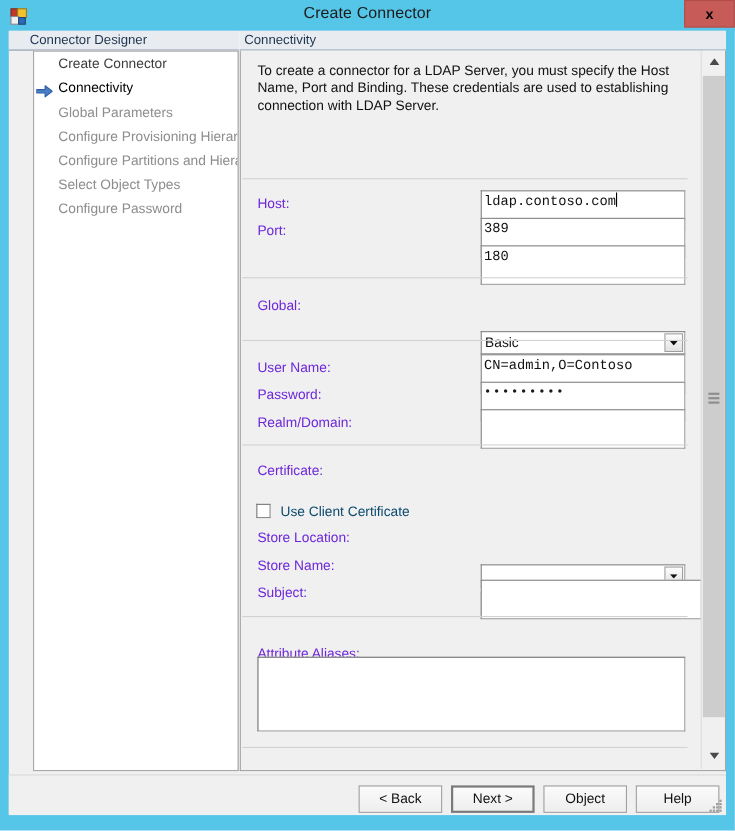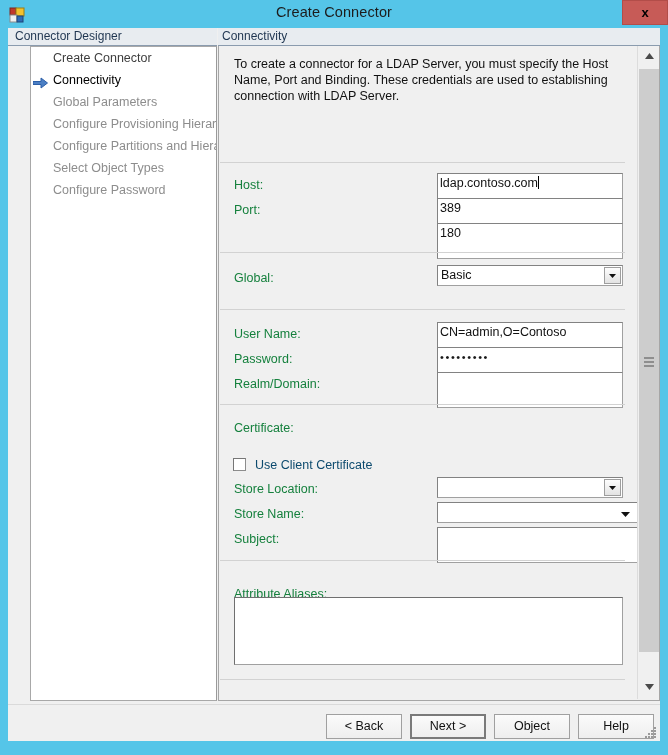--- a/index.html
+++ b/index.html
@@ -75,21 +75,21 @@
   
   .left-header {
     position: absolute;
     left: 0px; top: 0px;
     width: 209px; height: 18px;
     background: #e8ecf0;
     border-bottom: 1px solid #8a9bae;
     box-sizing: border-box;
     font-size: 12px;
     color: #1f3550;
-    padding-left: 7px;
+    padding-left: 19px;
     line-height: 16px;
   }
   .left-body {
     position: absolute;
     left: 22px; top: 18px;
     width: 187px; height: 655px;
     background: #ffffff;
     border: 1px solid #a8a8a8;
     border-right: 1px solid #9a9a9a;
     box-sizing: border-box;
@@ -204,35 +204,35 @@
   .hr {
     position: absolute;
     left: 1px;
     width: 405px;
     height: 1px;
     background: #d2d2d2;
   }
   .lbl {
     position: absolute;
     font-size: 12.5px;
-    color: #15803d;
+    color: #6d28d9;
     white-space: nowrap;
     line-height: 14px;
   }
 
   
   .tbox {
     position: absolute;
     height: 36px;
     background: #ffffff;
     border: 1px solid #a0a0a0;
     border-top-color: #828282;
     border-left-color: #828282;
     box-sizing: border-box;
-    font-family: Liberation Sans, sans-serif;
+    font-family: Liberation Mono, monospace;
     font-size: 12.5px;
     color: #111;
     padding: 0 0 0 2px;
     line-height: 18px;
     overflow: hidden;
     white-space: nowrap;
   }
   .caret {
     display: inline-block;
     width: 1px;
@@ -255,20 +255,21 @@
     border: 1px solid #a0a0a0;
     border-top-color: #828282;
     border-left-color: #828282;
     box-sizing: border-box;
     font-size: 12.5px;
     color: #111;
     padding-left: 3px;
     line-height: 19px;
     overflow: hidden;
     white-space: nowrap;
+    margin-top: 36px;
   }
   .cbox-btn {
     position: absolute;
     right: 1px; top: 1px;
     width: 17px; height: 17px;
     background: linear-gradient(#fdfdfd, #e3e3e3);
     border: 1px solid #9e9e9e;
     box-sizing: border-box;
   }
   .cbox-btn svg { display: block; margin: 6px auto; }

